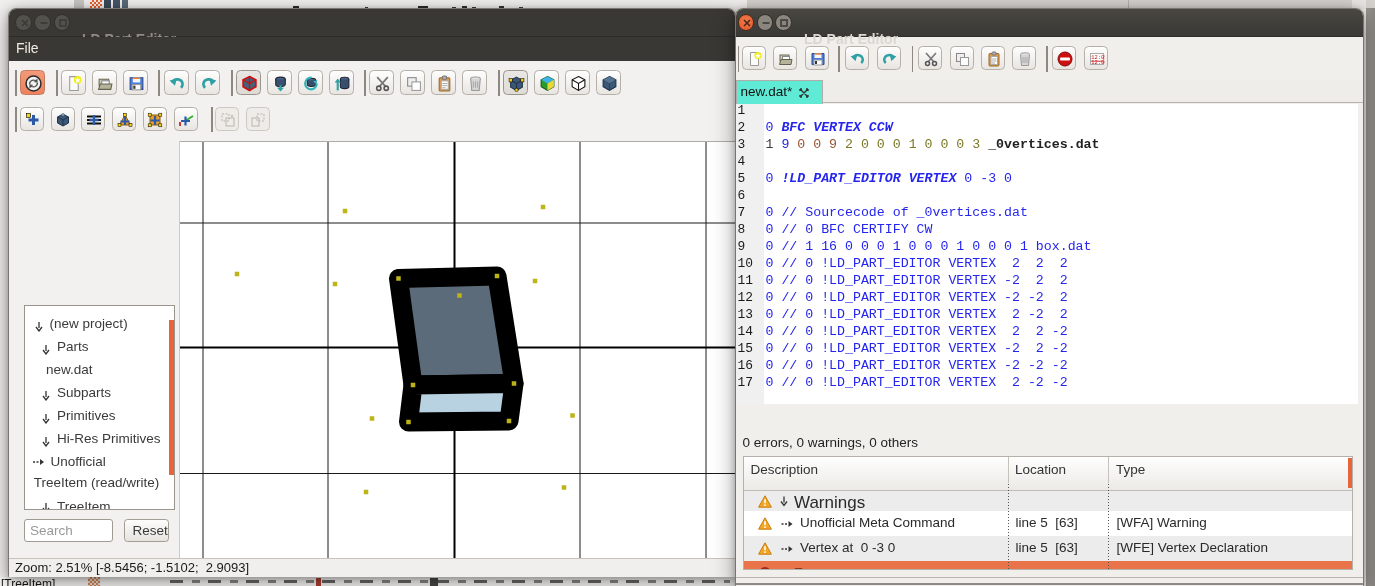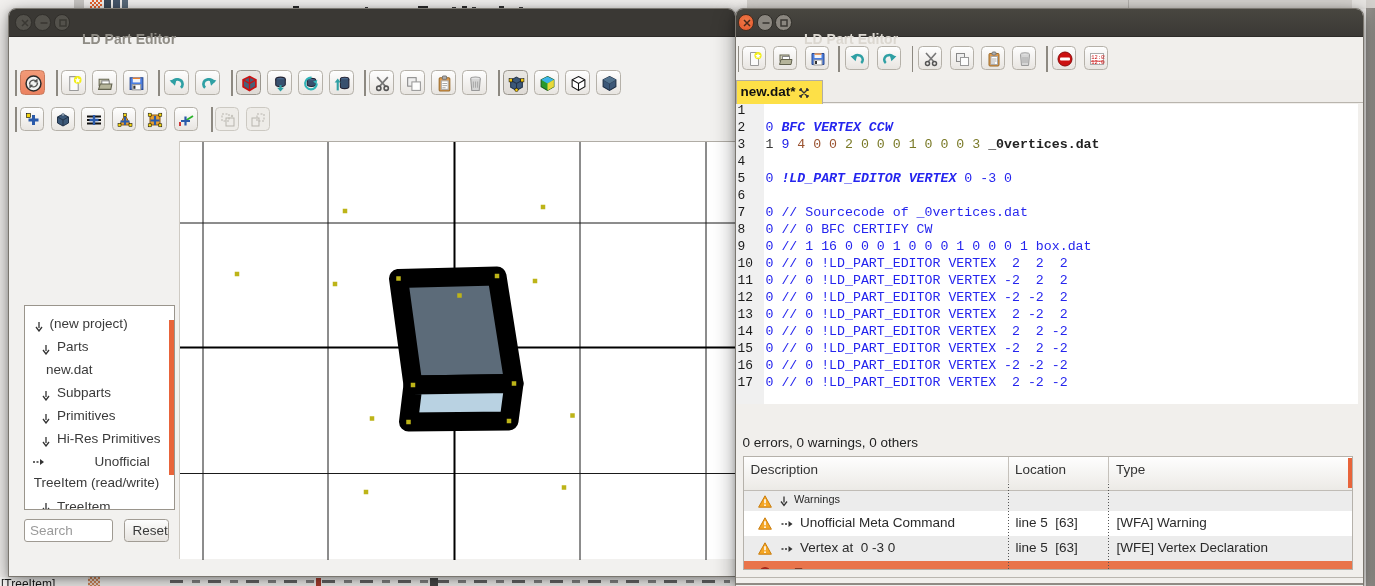--- a/index.html
+++ b/index.html
@@ -68,20 +68,23 @@
         </svg>
       </div>
     <div class="wbtn" style="left:44.5px;border:1px solid #312f2b;background:#53514b;">
         <svg width="10" height="10" viewBox="0 0 10 10">
           <rect x="2" y="2" width="6" height="6" fill="none" stroke="#3a3833" stroke-width="1.5"></rect>
         </svg>
       </div>
     <div class="ttl" style="left:73px;color:#8f8c85;">LD Part Editor</div>
   </div>
 
+  <div class="abs" style="left:0;top:28px;width:100%;height:24px;background:#3a3834;">
+    <div class="t" style="left:7px;top:3px;font-size:14px;color:#f1ebe2;">File</div>
+  </div>
 
   <div class="abs" id="ltools" style="left:0;top:52px;width:100%;height:80px;background:#f2f1ef;">
     <div class="tsep" style="left:6px;top:9px;height:26px;"></div>
     <div class="tbtn" style="left:11px;top:9px;border-color:#c97a5c;background:linear-gradient(#f29a78,#eb8260);">
       <svg width="17" height="17" viewBox="0 0 16 16">
           <circle cx="8" cy="8" r="7" fill="#f2f2f2" stroke="#2a2a2a" stroke-width="1.4"></circle>
           <path d="M3.6 8.8 A4.5 4.5 0 0 1 10 4.6 L11.8 3.4 11.9 7.4 8.2 6.6 9.4 5.6 A3.2 3.2 0 0 0 5 8.8z" fill="#555"></path>
           <path d="M12.4 7.2 A4.5 4.5 0 0 1 6 11.4 L4.2 12.6 4.1 8.6 7.8 9.4 6.6 10.4 A3.2 3.2 0 0 0 11 7.2z" fill="#555"></path>
         </svg>
     </div>
@@ -332,35 +335,38 @@
       </svg>
     <div class="t" style="left:32px;top:101.5px;">Primitives</div>
     <svg class="abs" style="left:17px;top:131.0px;" width="8" height="10" viewBox="0 0 8 10">
         <path d="M4 0 v6 M1 5 l3 4 3-4" stroke="#333" stroke-width="1.3" fill="none"></path>
       </svg>
     <div class="t" style="left:32px;top:124.5px;">Hi-Res Primitives</div>
     <svg class="abs" style="left:8px;top:152.0px;" width="12" height="8" viewBox="0 0 12 8">
         <path d="M0 4 h7" stroke="#333" stroke-width="1.3" stroke-dasharray="2 1.5"></path>
         <path d="M7 1 l4 3-4 3z" fill="#333"></path>
       </svg>
-    <div class="t" style="left:25.4px;top:147.5px;margin-left:44px;">Unofficial</div>
+    <div class="t" style="left:25.4px;top:147.5px;">Unofficial</div>
     <div class="t" style="left:8.8px;top:168.5px;">TreeItem (read/write)</div>
     <svg class="abs" style="left:17px;top:197.0px;" width="8" height="10" viewBox="0 0 8 10">
         <path d="M4 0 v6 M1 5 l3 4 3-4" stroke="#333" stroke-width="1.3" fill="none"></path>
       </svg>
     <div class="t" style="left:32px;top:193.0px;">TreeItem</div>
     <div class="abs" style="right:0;top:14px;width:4.5px;height:155px;background:#e8643a;"></div>
   </div>
   <div class="abs" style="left:15px;top:510px;width:89px;height:23px;background:#fff;border:1px solid #9f9a92;border-radius:3px;">
     <div class="t" style="left:5px;top:2.5px;font-size:13.5px;color:#9a9a9a;">Search</div>
   </div>
   <div class="abs" style="left:114.5px;top:510px;width:45px;height:23px;background:linear-gradient(#fdfdfd,#e6e3df);border:1px solid #a19c94;border-radius:3.5px;">
     <div class="t" style="left:8px;top:2.5px;font-size:13.5px;color:#3a3a3a;">Reset</div>
   </div>
 
+  <div class="abs" style="left:0;top:549px;width:100%;height:19px;background:#f1efed;border-top:1px solid #c8c4bd;">
+    <div class="t" style="left:6px;top:1px;font-size:13px;color:#1a1a1a;">Zoom: 2.51% [-8.5456; -1.5102;  2.9093]</div>
+  </div>
 </div>
 
 <div class="win" id="rwin" style="left:735px;top:8px;width:629px;height:578px;background:#f1efec;">
   <div class="titlebar">
     <div class="wbtn" style="left:1.5px;border:1px solid #472e20;background:radial-gradient(circle at 50% 38%,#f07a48,#e4562b);">
         <svg width="10" height="10" viewBox="0 0 10 10">
           <path d="M2 2 L8 8 M8 2 L2 8" stroke="#47291c" stroke-width="1.5"></path>
         </svg>
       </div>
     <div class="wbtn" style="left:20.6px;border:1px solid #2f2d28;background:#8a867f;">
@@ -453,21 +459,21 @@
         <svg width="16" height="16" viewBox="0 0 16 16">
           <rect x="1.5" y="2.5" width="13" height="11" fill="#fff" stroke="#aaa"></rect>
           <text x="2.2" y="7.5" font-size="5.4" fill="#cc1111" font-family="Liberation Mono,monospace">12:05</text>
           <text x="2.2" y="12.8" font-size="5.4" fill="#cc1111" font-family="Liberation Mono,monospace">12:06</text>
           <path d="M2 10.2 h12" stroke="#cc1111" stroke-width=".8"></path>
         </svg>
       </div>
   </div>
   <div class="abs" id="redit" style="left:0;top:71px;width:100%;height:324px;">
     <div class="abs" style="left:0;top:0;width:100%;height:23px;background:#efedea;border-bottom:1px solid #b9b5ae;"></div>
-    <div class="abs" style="left:0;top:0;width:87px;height:24px;background:#fde047;border:1px solid #b1ada6;border-bottom:none;font-weight:bold;">
+    <div class="abs" style="left:0;top:0;width:87px;height:24px;background:#5eead4;border:1px solid #b1ada6;border-bottom:none;">
       <div class="t" style="left:3.5px;top:3px;font-size:13.5px;color:#111;">new.dat*</div>
       <svg class="abs" style="left:61px;top:5.5px" width="12" height="12" viewBox="0 0 12 12">
           <path d="M2 2 L10 10 M10 2 L2 10 M2 2 h2 M8 2 h2 M2 8 v2 M10 8 v-0 M2 10 h2 M8 10 h2 M10 8 v2 M2 2 v2 M10 2 v2 M2 8 v2" stroke="#333" stroke-width="1.4"></path>
         </svg>
     </div>
     <div class="abs" style="left:0;top:24px;width:622px;height:300px;background:#fff;">
       <div class="abs" style="left:0;top:0;width:27.5px;height:100%;background:#f0f0f0;"></div>
       <pre class="abs" style="left:1.5px;top:-2px;font-family:'Liberation Mono',monospace;font-size:12.9px;line-height:17px;color:#1a1a1a;">1
 2
 3
@@ -480,21 +486,21 @@
 10
 11
 12
 13
 14
 15
 16
 17</pre>
       <pre class="abs" style="left:29.5px;top:-2px;font-family:'Liberation Mono',monospace;font-size:13.25px;line-height:17px;color:#2525ee;"> 
 0 <b><i>BFC VERTEX CCW</i></b>
-<span class="ct">1</span> <span class="cb">9</span> <span class="cbr">4 0 0</span> <span class="col">2 0 0 0 1 0 0 0 3</span> <span class="cfn">_0vertices.dat</span>
+<span class="ct">1</span> <span class="cb">9</span> <span class="cbr">0 0 9</span> <span class="col">2 0 0 0 1 0 0 0 3</span> <span class="cfn">_0vertices.dat</span>
 
 0 <b><i>!LD_PART_EDITOR VERTEX</i></b> 0 -3 0
 
 0 // Sourcecode of _0vertices.dat
 0 // 0 BFC CERTIFY CW
 0 // 1 16 0 0 0 1 0 0 0 1 0 0 0 1 box.dat
 0 // 0 !LD_PART_EDITOR VERTEX  2  2  2
 0 // 0 !LD_PART_EDITOR VERTEX -2  2  2
 0 // 0 !LD_PART_EDITOR VERTEX -2 -2  2
 0 // 0 !LD_PART_EDITOR VERTEX  2 -2  2
@@ -519,21 +525,21 @@
 
       <div class="abs" style="left:0;top:33.5px;width:100%;height:20.5px;background:#ececec;">
         <svg class="abs" style="left:14px;top:4px;" width="14" height="13" viewBox="0 0 14 13">
             <path d="M7 .8 L13.4 12.2 H.6z" fill="#f5a623" stroke="#c87d10"></path>
             <path d="M7 4.3 v4" stroke="#fff" stroke-width="1.6"></path>
             <circle cx="7" cy="10.2" r=".9" fill="#fff"></circle>
           </svg>
         <svg class="abs" style="left:36px;top:5px;" width="8" height="11" viewBox="0 0 8 10">
             <path d="M4 0 v6 M1 5 l3 4 3-4" stroke="#333" stroke-width="1.3" fill="none"></path>
           </svg>
-        <div class="t" style="left:50px;top:2px;font-size:11px;color:#2a2a2a;">Warnings</div>
+        <div class="t" style="left:50px;top:2px;font-size:17px;color:#2a2a2a;">Warnings</div>
       </div>
       <div class="abs" style="left:0;top:54px;width:100%;height:15px;background:#fff;">
         <svg class="abs" style="left:14px;top:6px;" width="14" height="13" viewBox="0 0 14 13">
             <path d="M7 .8 L13.4 12.2 H.6z" fill="#f5a623" stroke="#c87d10"></path>
             <path d="M7 4.3 v4" stroke="#fff" stroke-width="1.6"></path>
             <circle cx="7" cy="10.2" r=".9" fill="#fff"></circle>
           </svg>
         <svg class="abs" style="left:37px;top:9px;" width="13" height="8" viewBox="0 0 12 8">
             <path d="M0 4 h7" stroke="#333" stroke-width="1.3" stroke-dasharray="2 1.5"></path>
             <path d="M7 1 l4 3-4 3z" fill="#333"></path>

